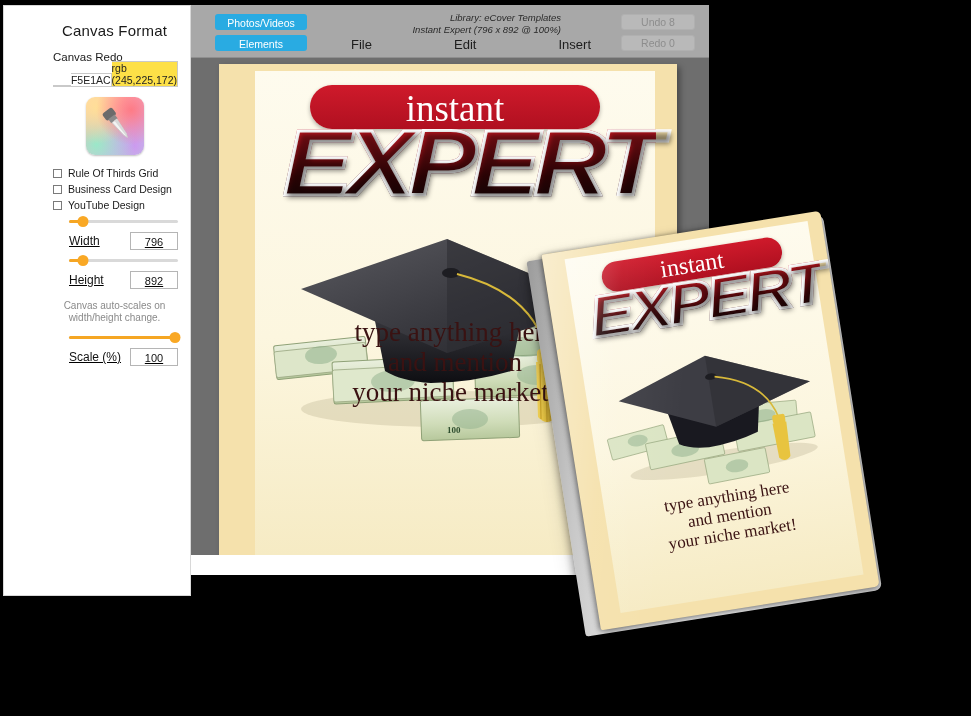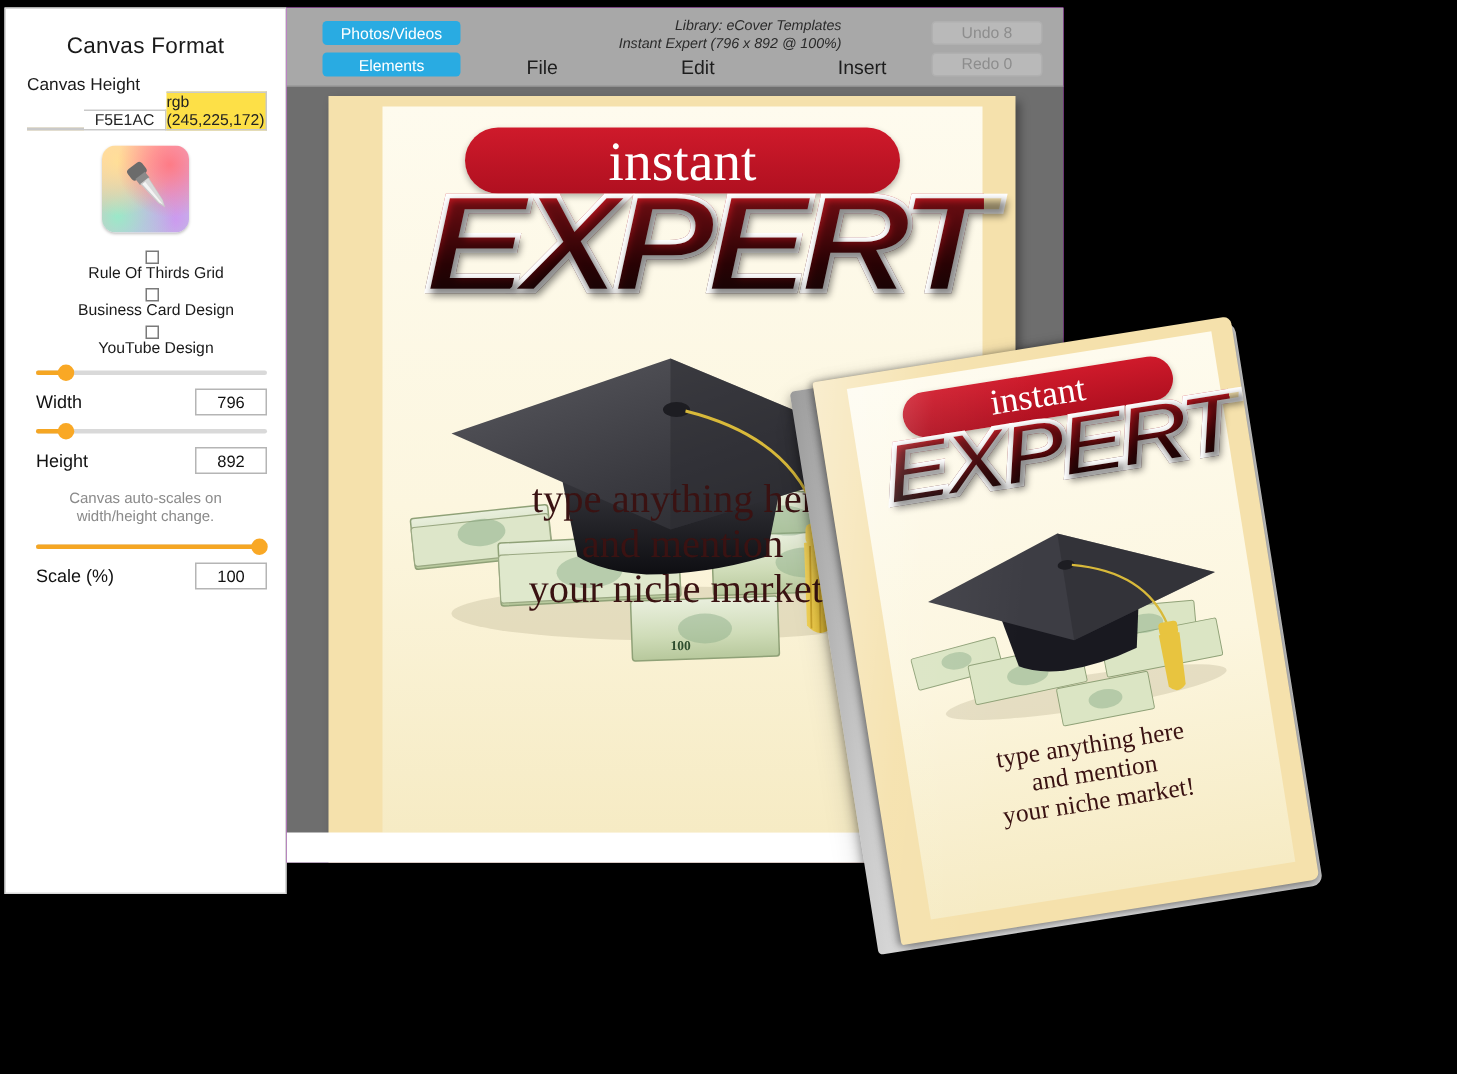--- a/index.html
+++ b/index.html
@@ -20,20 +20,21 @@
 
   
   .left-panel {
     position: absolute;
     left: 3px; top: 5px;
     width: 188px; height: 591px;
     background: #ffffff;
     border: 1px solid #d8d8d8;
     box-sizing: border-box;
     overflow: hidden;
+    padding-left: 35px;
   }
   .panel-title {
     text-align: center;
     font-size: 15px;
     color: #1a1a1a;
     margin-top: 16px;
     letter-spacing: .2px;
   }
   .panel-sublabel {
     font-size: 11.5px;
@@ -93,30 +94,29 @@
     position: absolute;
     left: 12px; top: 10px;
     width: 36px; height: 38px;
   }
   .checks { margin: 12px 0 0 14px; }
   .check-row {
     display: flex; align-items: center;
     margin-bottom: 4px;
     font-size: 10.5px;
     color: #1a1a1a;
-    flex-direction: column;
   }
   .cbox {
     width: 9px; height: 9px;
     border: 1px solid #7a7a7a;
     background: #fff;
     margin-right: 6px;
     box-sizing: border-box;
   }
-  .slider-group { margin: 9px 12px 0 20px; }
+  .slider-group { margin: 9px 12px 0 30px; text-decoration: underline; }
   .track {
     position: relative;
     height: 3px;
     background: #d9d9d9;
     border-radius: 2px;
   }
   .track .fill {
     position: absolute; left: 0; top: 0; height: 3px;
     background: #f5a623; border-radius: 2px;
   }
@@ -353,21 +353,21 @@
 </style>
 </head>
 <body>
 
 <div id="root">
 
   <div class="left-panel">
 
     <div class="panel-title">Canvas Format</div>
 
-    <div class="panel-sublabel">Canvas Height</div>
+    <div class="panel-sublabel">Canvas Redo</div>
 
     <div class="color-row">
       <div class="swatch" style="background: rgb(245, 225, 172);"></div>
       <div class="hex-box">F5E1AC</div>
       <div class="rgb-box">rgb (245,225,172)</div>
     </div>
 
     <div class="picker-wrap">
       <div class="picker">
         <svg class="dropper" viewBox="0 0 36 38">

